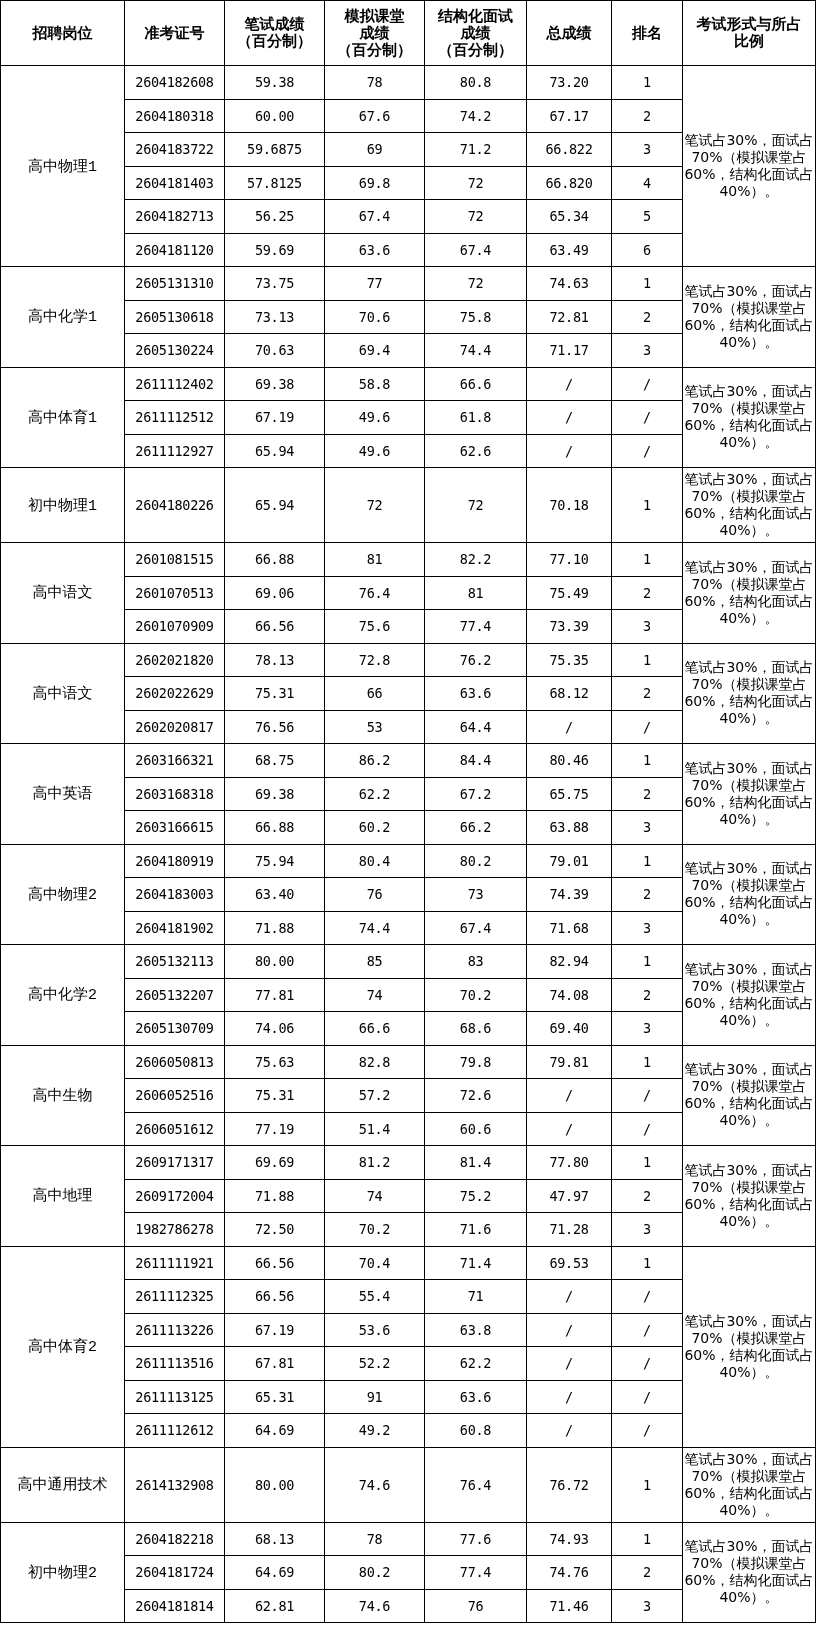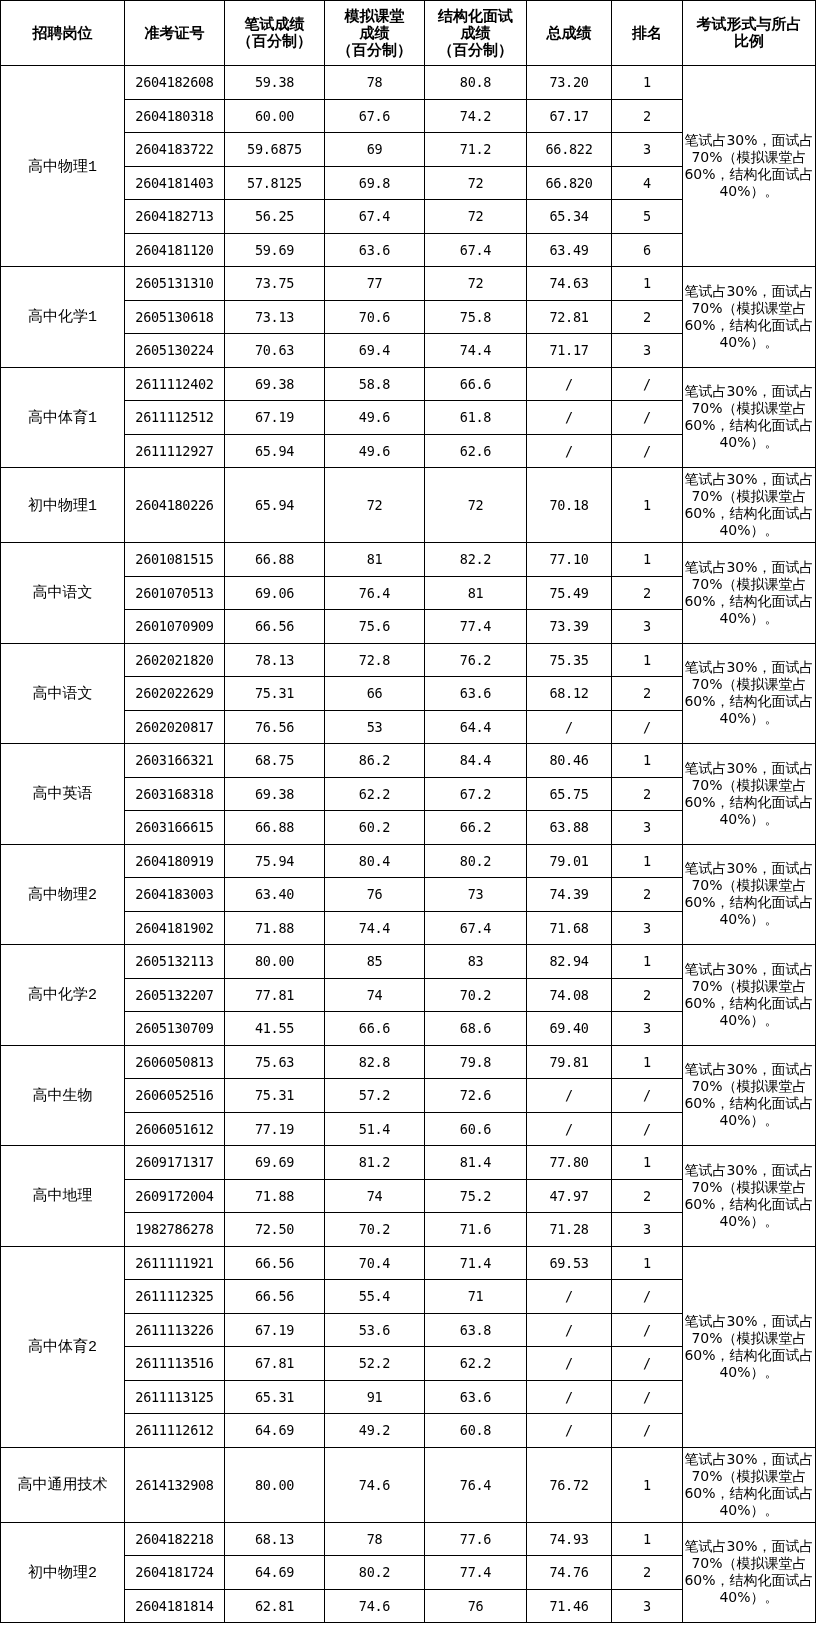--- a/index.html
+++ b/index.html
@@ -269,21 +269,21 @@
       <tr>
         <td class="num">2605132207</td>
         <td class="num">77.81</td>
         <td class="num">74</td>
         <td class="num">70.2</td>
         <td class="num">74.08</td>
         <td class="num">2</td>
       </tr>
       <tr>
         <td class="num">2605130709</td>
-        <td class="num">41.55</td>
+        <td class="num">74.06</td>
         <td class="num">66.6</td>
         <td class="num">68.6</td>
         <td class="num">69.40</td>
         <td class="num">3</td>
       </tr>
       <tr>
         <td class="post" rowspan="3">高中生物</td>
         <td class="num">2606050813</td>
         <td class="num">75.63</td>
         <td class="num">82.8</td>

